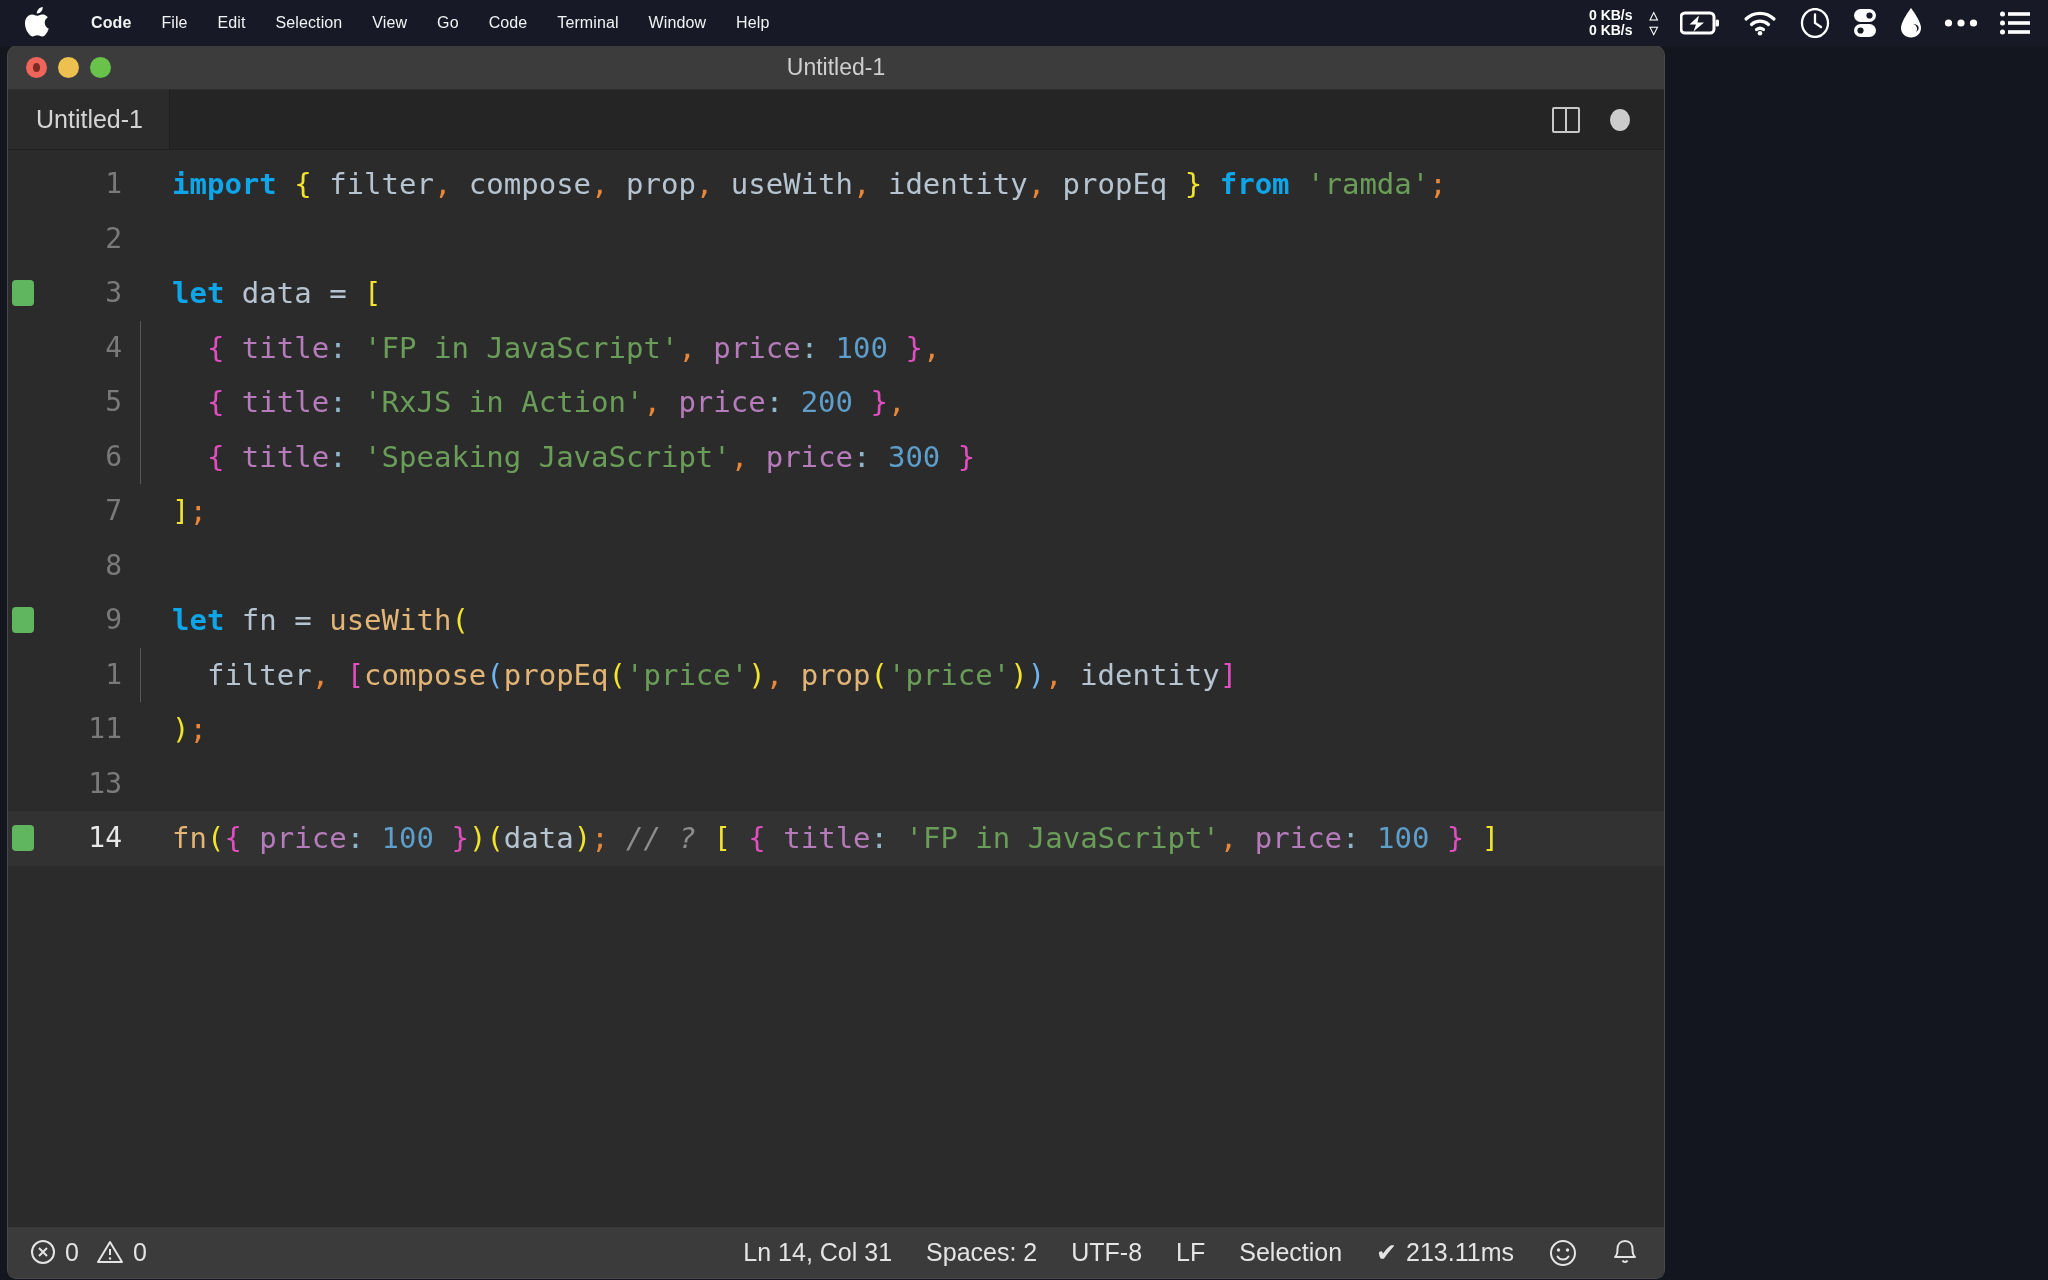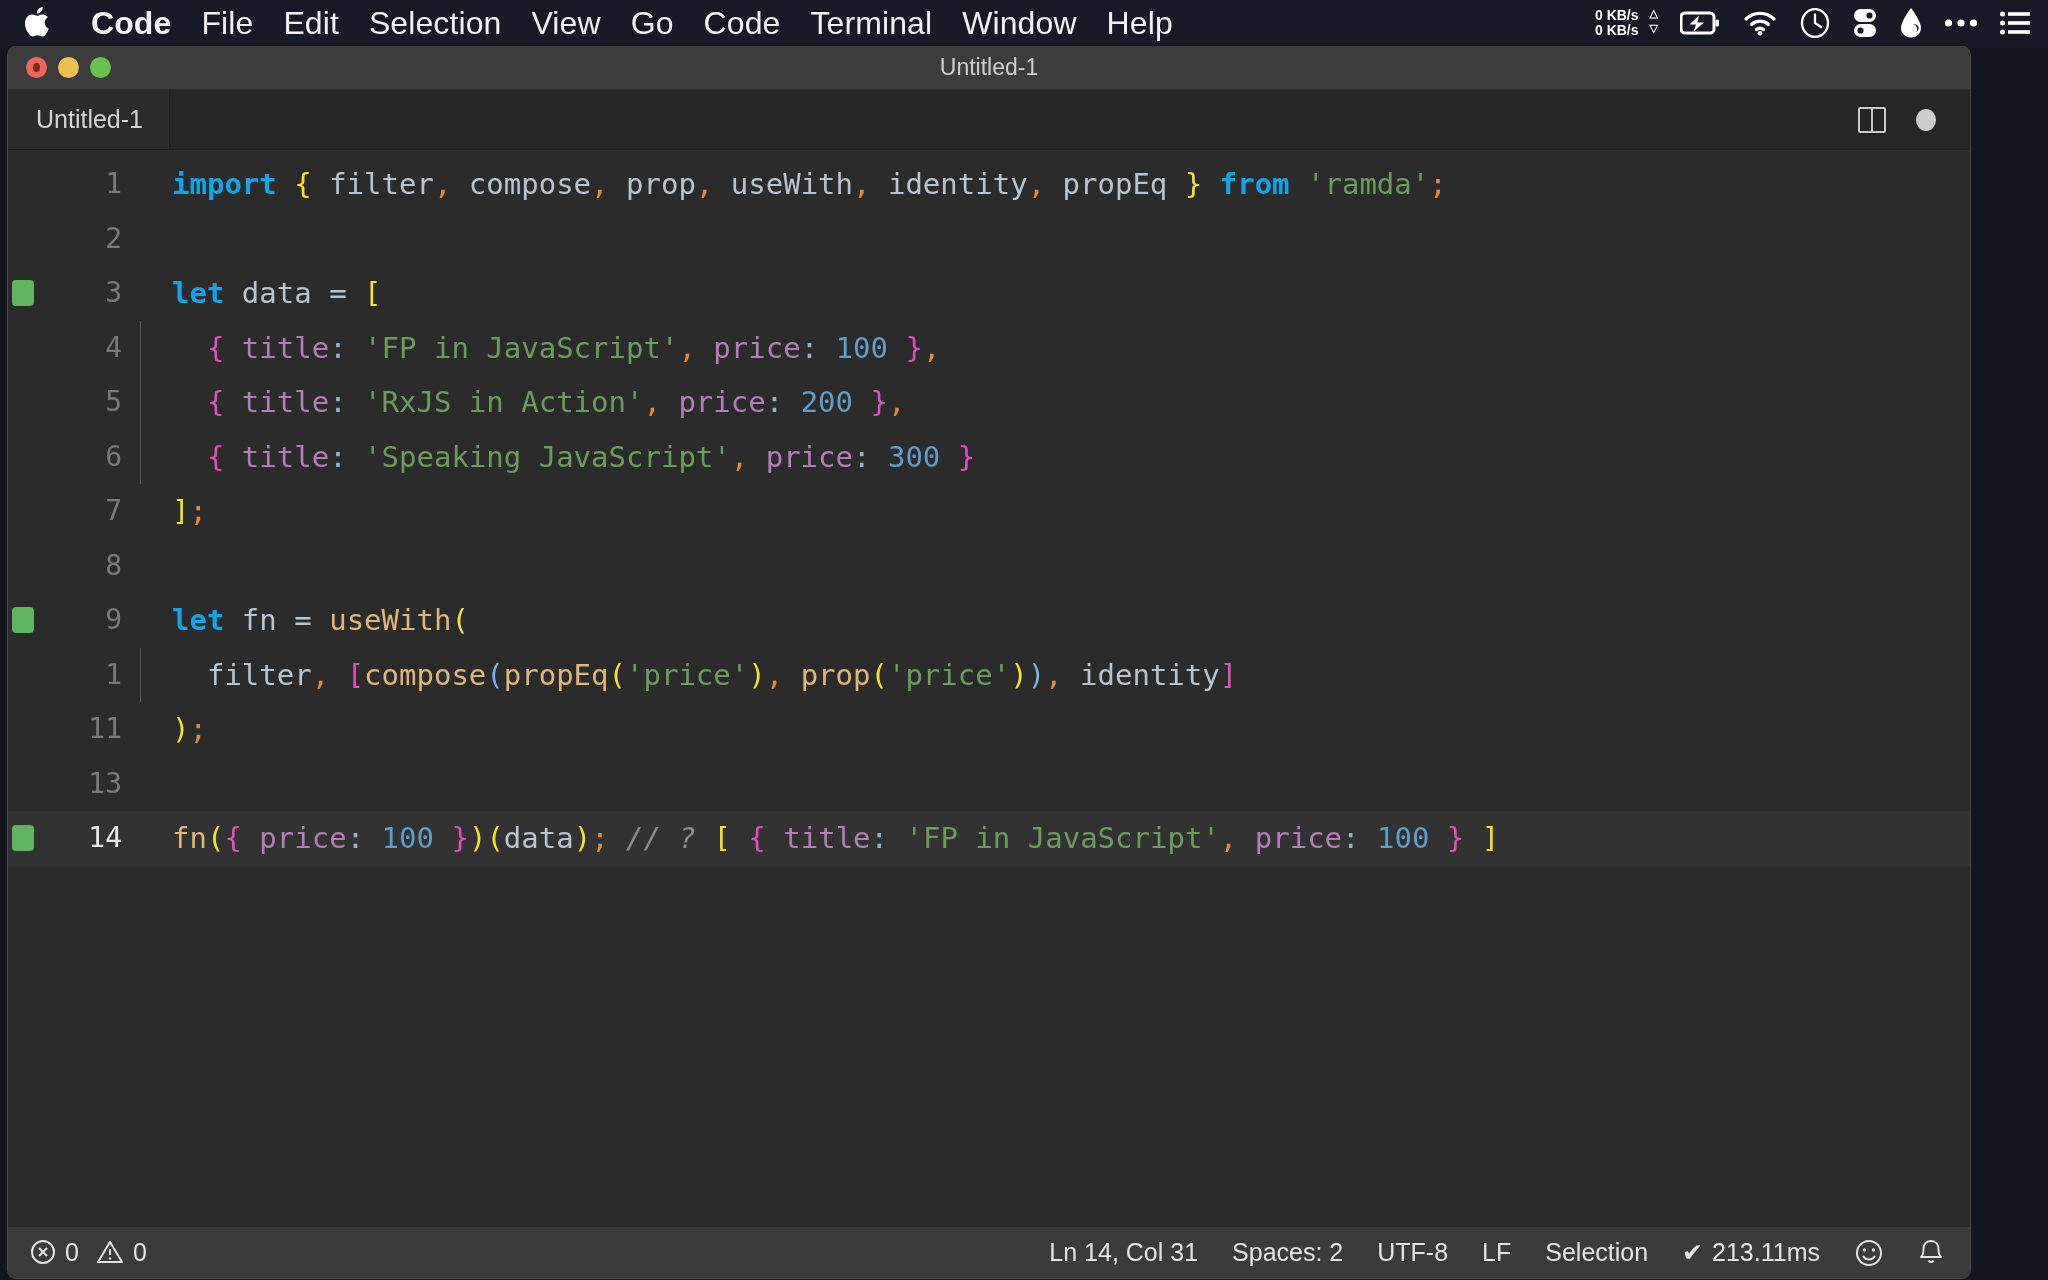--- a/index.html
+++ b/index.html
@@ -15,41 +15,41 @@
     position: absolute; top: 0; left: 0;
     width: 2048px; height: 46px;
     background: #171a26;
     display: flex; align-items: center;
     color: #ffffff;
     z-index: 30;
   }
   #menubar-left { display: flex; align-items: center; height: 46px; padding-left: 24px; }
   .apple-logo { width: 26px; height: 30px; margin-right: 26px; position: relative; top: -1px; }
   .menu-item {
-    font-size: 32px; color: #f2f2f4; padding: 0 15px; line-height: 46px;
+    font-size: 16px; color: #f2f2f4; padding: 0 15px; line-height: 46px;
     white-space: nowrap; letter-spacing: .1px;
   }
   .menu-item.bold { font-weight: bold; }
   #menubar-right {
     margin-left: auto; display: flex; align-items: center;
     height: 46px; padding-right: 18px; gap: 22px;
   }
   .net-speed {
     display: flex; flex-direction: column; justify-content: center;
     font-size: 14px; line-height: 15px; color: #ffffff; font-weight: 600;
   }
-  .net-row { display: flex; align-items: flex-start; gap: 11px; }
+  .net-row { display: flex; align-items: center; gap: 17px; }
   .net-row .tri { font-size: 11px; line-height: 11px; }
   .status-icon { display: flex; align-items: center; justify-content: center; }
 
   
   #vscode-window {
     position: absolute;
     left: 8px; top: 46px;
-    width: 1962px; height: 1232px;
+    width: 1656px; height: 1232px;
     background: #2b2b2b;
     border-radius: 10px 10px 8px 8px;
     overflow: hidden;
     box-shadow: 0 0 0 1px #4a4a4a;
     display: flex; flex-direction: column;
   }
 
   
   #titlebar {
     height: 44px; flex: 0 0 44px;

